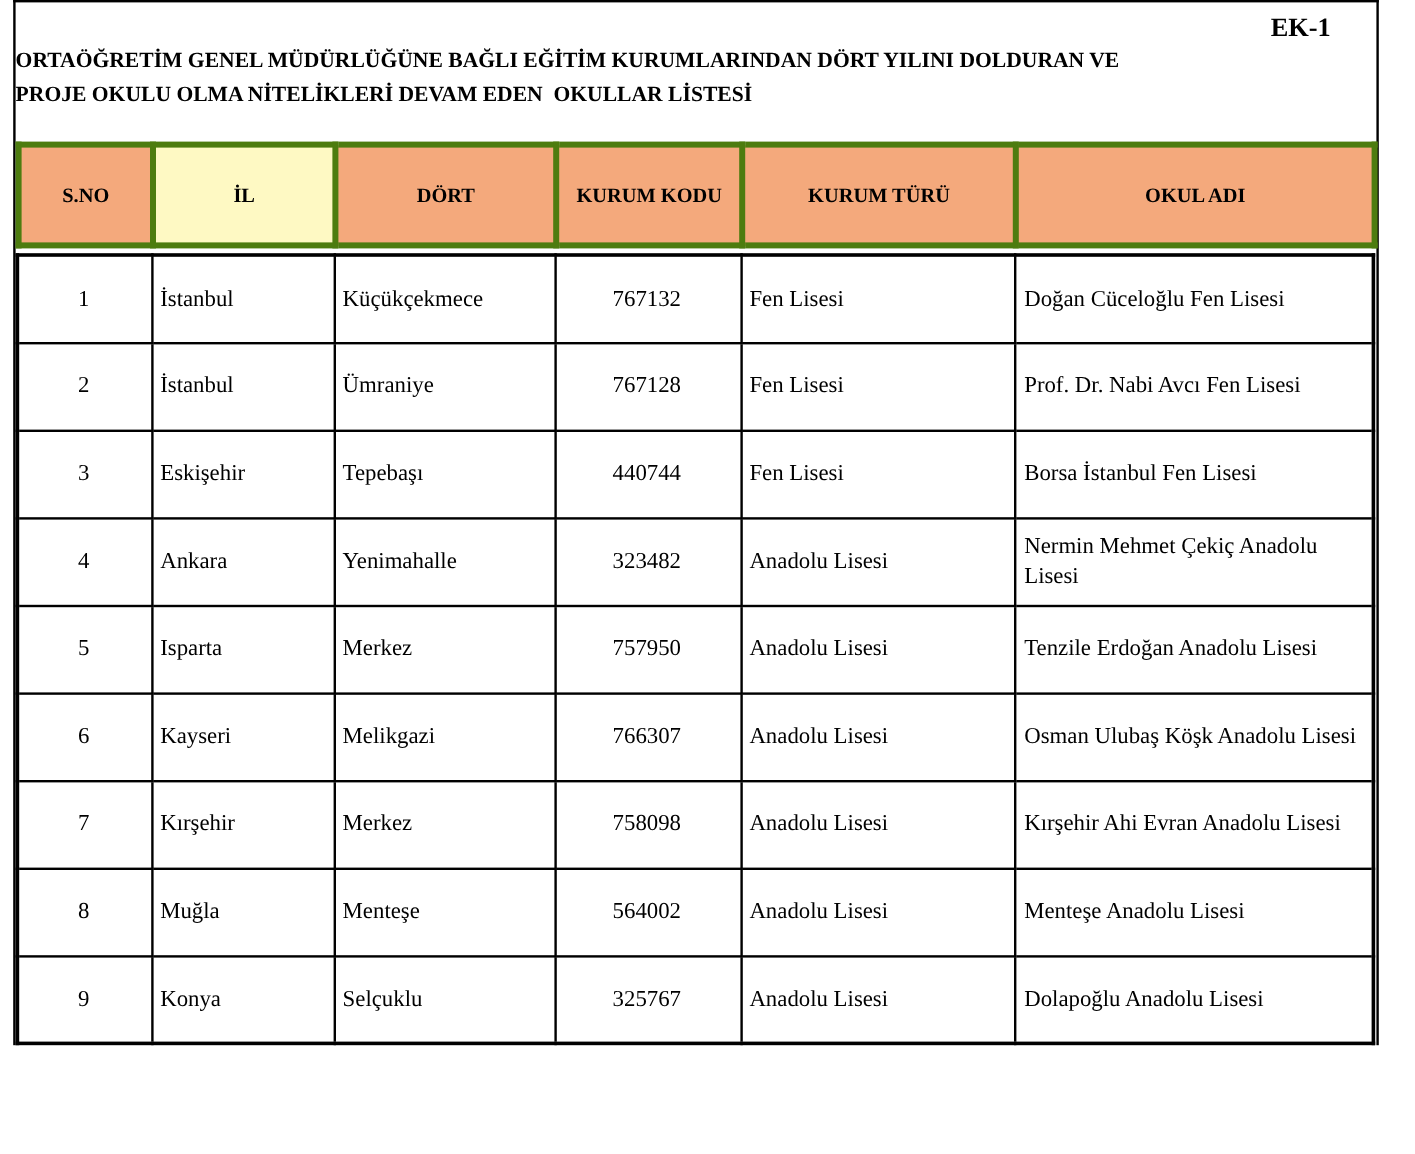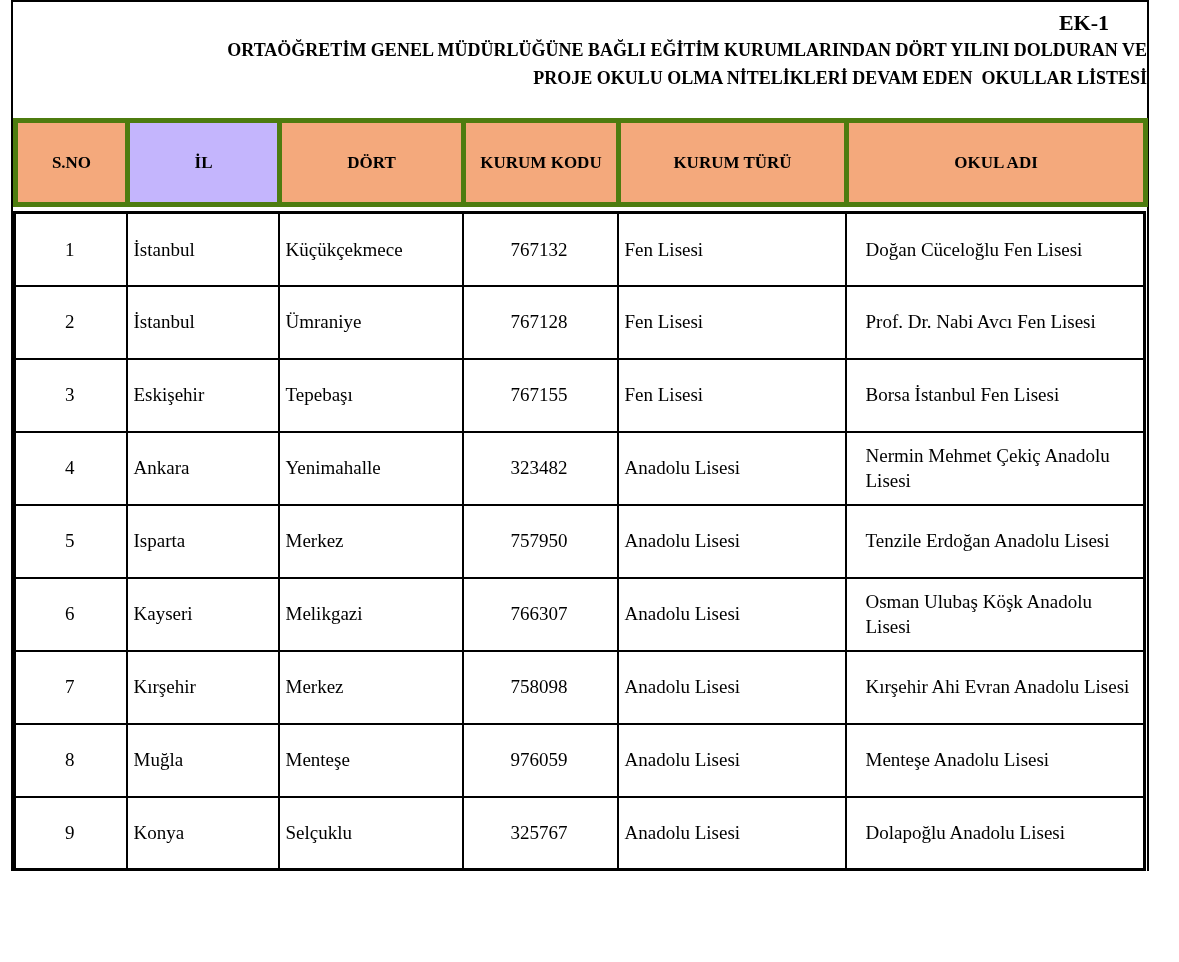--- a/index.html
+++ b/index.html
@@ -18,21 +18,21 @@
   }
   .title-block { padding: 8px 0 26px 0; }
   .ek-label {
     text-align: right;
     padding-right: 38px;
     font-weight: bold;
     font-size: 22px;
     line-height: 26px;
   }
   .title-line {
-    text-align: right;
+    text-align: left;
     font-weight: bold;
     font-size: 18px;
     line-height: 28px;
     white-space: pre-wrap;
   }
   table {
     border-collapse: collapse;
     table-layout: fixed;
     width: 1130px;
   }
@@ -50,21 +50,21 @@
   .body-table td {
     border: 2px solid #000;
     height: 73px;
     font-size: 19px;
     vertical-align: middle;
     padding: 3px 4px 3px 6px;
     line-height: 1.32;
     overflow: hidden;
   }
   .body-table td.col-center { text-align: center; padding-left: 2px; }
-  .body-table td.col-okul { padding-left: 19px; }
+  .body-table td.col-okul { padding-left: 7px; }
 </style>
 </head>
 <body>
 
 <div class="sheet">
   <div class="title-block">
     <div class="ek-label">EK-1</div>
     <div class="title-line">ORTAÖĞRETİM GENEL MÜDÜRLÜĞÜNE BAĞLI EĞİTİM KURUMLARINDAN DÖRT YILINI DOLDURAN VE</div>
     <div class="title-line">PROJE OKULU OLMA NİTELİKLERİ DEVAM EDEN  OKULLAR LİSTESİ</div>
   </div>
@@ -74,21 +74,21 @@
         <col style="width: 112px;">
         <col style="width: 152px;">
         <col style="width: 184px;">
         <col style="width: 155px;">
         <col style="width: 228px;">
         <col style="width: 299px;">
       </colgroup>
     <thead>
         <tr>
           <th style="background: rgb(244, 169, 124);">S.NO</th>
-          <th style="background: #c4b5fd;">İL</th>
+          <th style="background: #fef9c3;">İL</th>
           <th style="background: rgb(244, 169, 124);">DÖRT</th>
           <th style="background: rgb(244, 169, 124);">KURUM KODU</th>
           <th style="background: rgb(244, 169, 124);">KURUM TÜRÜ</th>
           <th style="background: rgb(244, 169, 124); margin-left: 20px;">OKUL ADI</th>
         </tr>
       </thead>
   </table>
 
   <table class="body-table">
     <colgroup>
@@ -113,21 +113,21 @@
           <td>İstanbul</td>
           <td>Ümraniye</td>
           <td class="col-center">767128</td>
           <td>Fen Lisesi</td>
           <td class="col-okul">Prof. Dr. Nabi Avcı Fen Lisesi</td>
         </tr>
         <tr>
           <td class="col-center">3</td>
           <td>Eskişehir</td>
           <td>Tepebaşı</td>
-          <td class="col-center">767155</td>
+          <td class="col-center">440744</td>
           <td>Fen Lisesi</td>
           <td class="col-okul">Borsa İstanbul Fen Lisesi</td>
         </tr>
         <tr>
           <td class="col-center">4</td>
           <td>Ankara</td>
           <td>Yenimahalle</td>
           <td class="col-center">323482</td>
           <td>Anadolu Lisesi</td>
           <td class="col-okul">Nermin Mehmet Çekiç Anadolu Lisesi</td>
@@ -153,21 +153,21 @@
           <td>Kırşehir</td>
           <td>Merkez</td>
           <td class="col-center">758098</td>
           <td>Anadolu Lisesi</td>
           <td class="col-okul">Kırşehir Ahi Evran Anadolu Lisesi</td>
         </tr>
         <tr>
           <td class="col-center">8</td>
           <td>Muğla</td>
           <td>Menteşe</td>
-          <td class="col-center">976059</td>
+          <td class="col-center">564002</td>
           <td>Anadolu Lisesi</td>
           <td class="col-okul">Menteşe Anadolu Lisesi</td>
         </tr>
         <tr>
           <td class="col-center">9</td>
           <td>Konya</td>
           <td>Selçuklu</td>
           <td class="col-center">325767</td>
           <td>Anadolu Lisesi</td>
           <td class="col-okul">Dolapoğlu Anadolu Lisesi</td>

